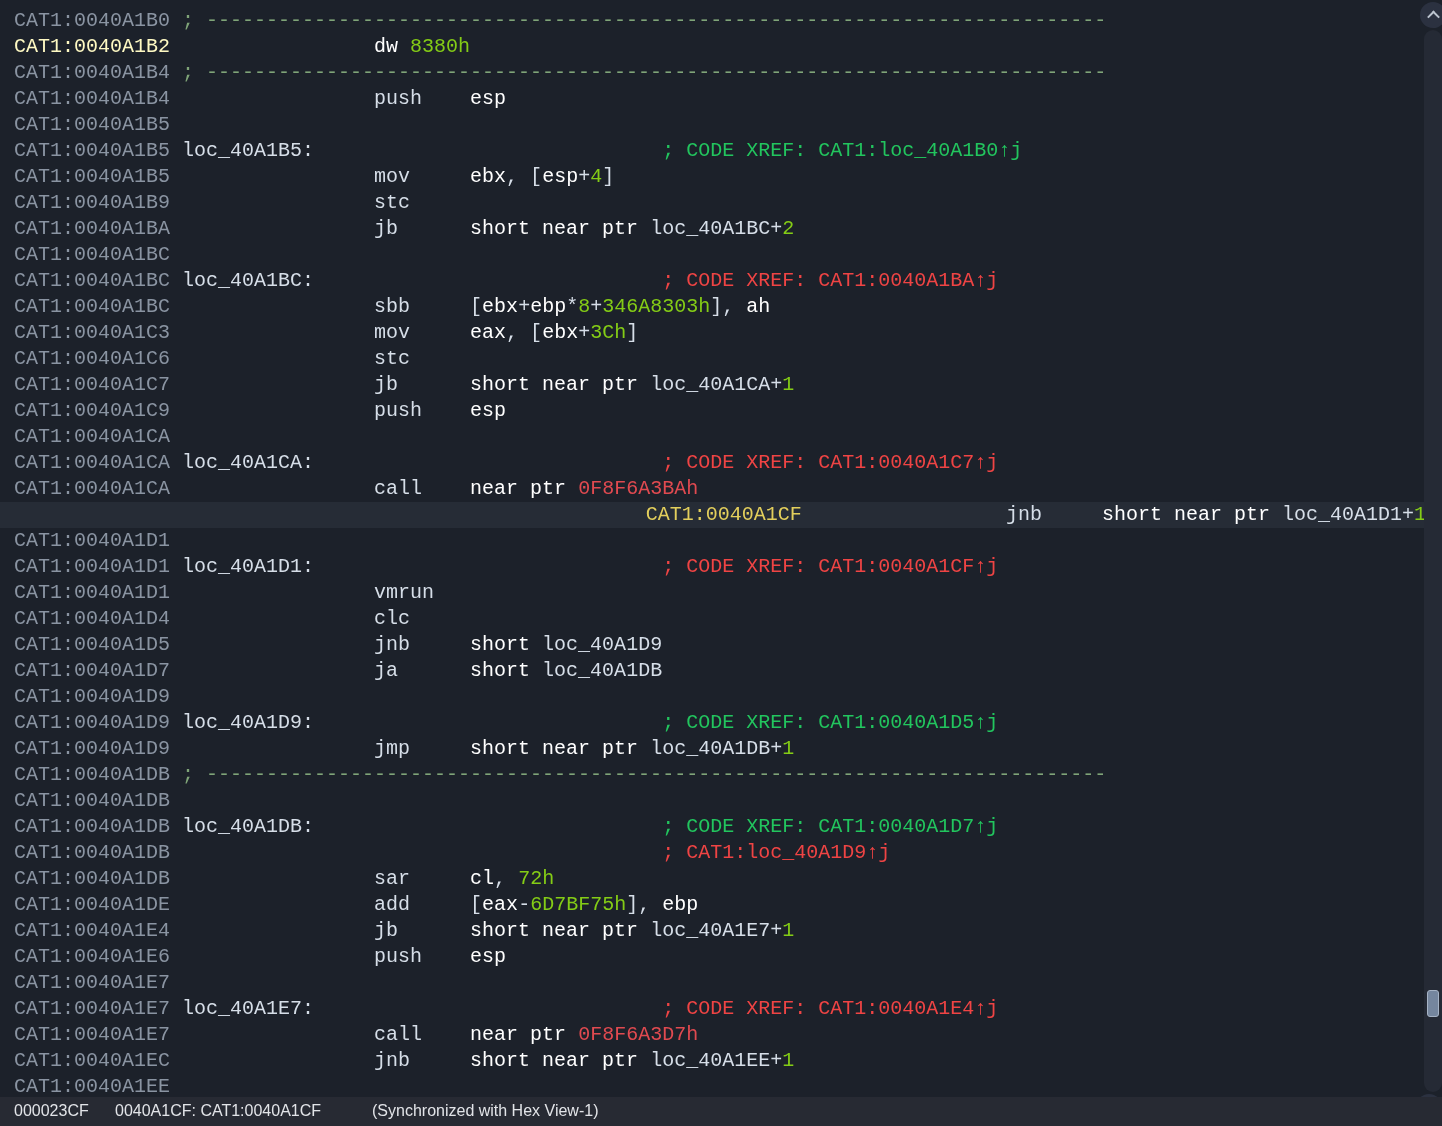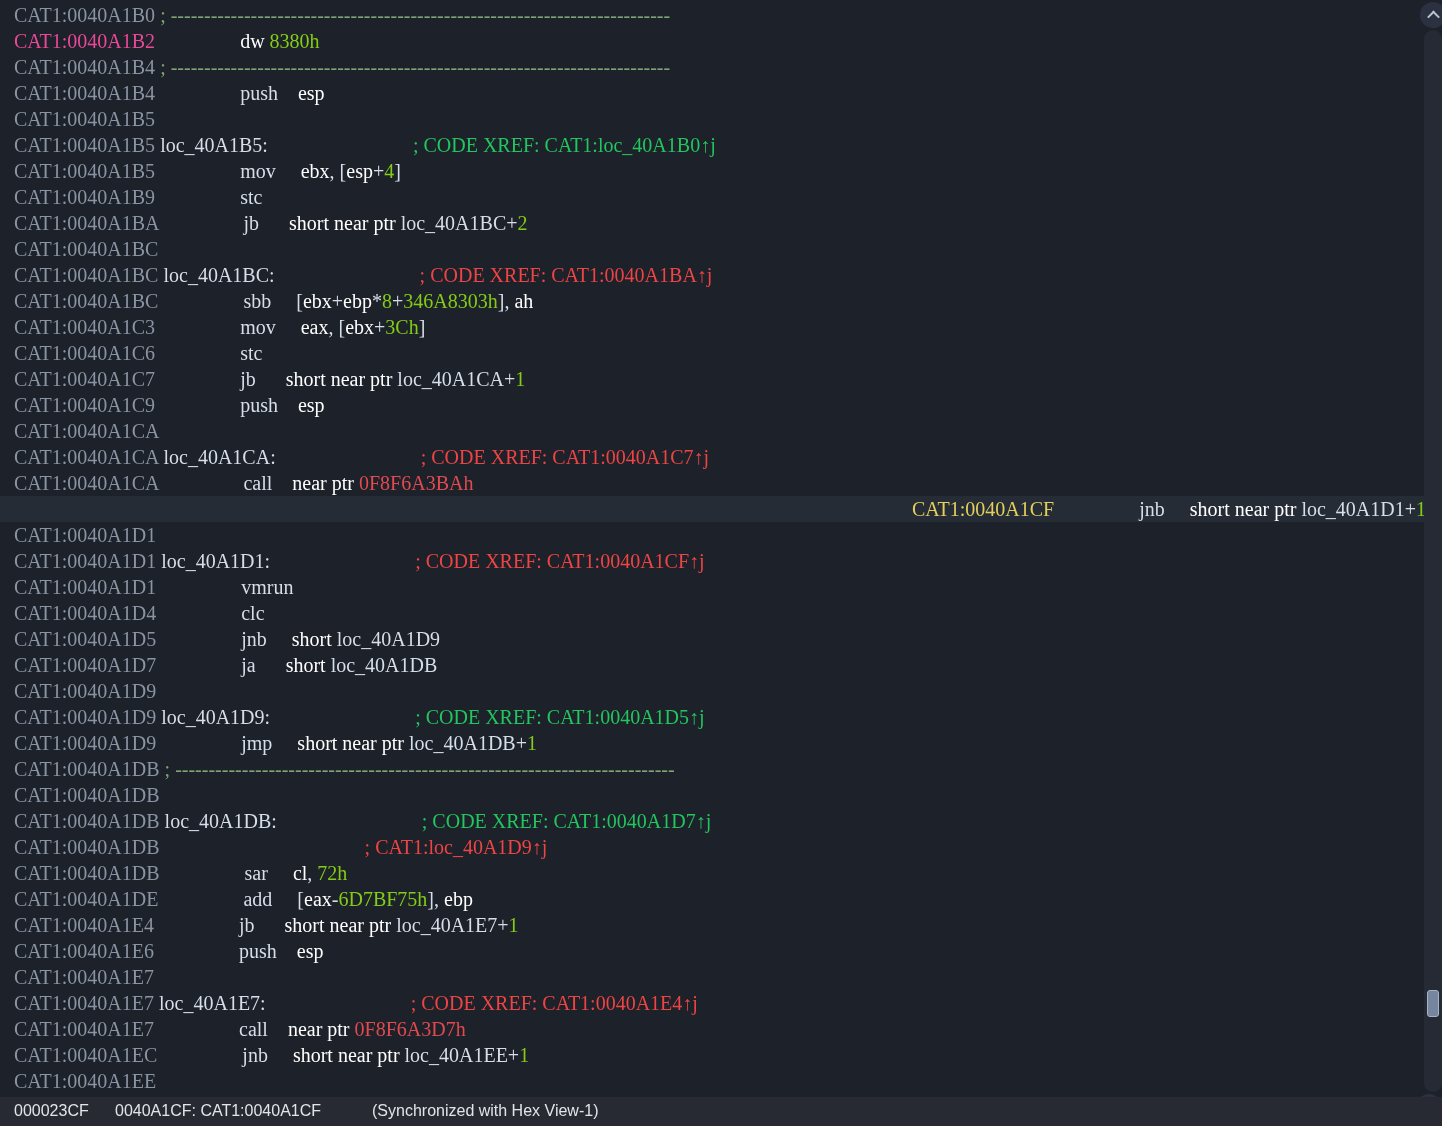--- a/index.html
+++ b/index.html
@@ -4,32 +4,32 @@
 <style>
   * { margin:0; padding:0; box-sizing:border-box; }
   html,body { width:1442px; height:1126px; overflow:hidden; }
   body { background:#1c212a; font-family:"DejaVu Sans Mono", monospace; }
 
   .screen { position:relative; width:1442px; height:1126px; background:#1c212a; }
 
   
   .listing {
     position:absolute; left:0; top:0; right:16px; height:1096px;
-    padding-top:2px;
-    font-family:Liberation Serif, serif;
+    padding-top:8px;
+    font-family:Liberation Mono, monospace;
     font-size:20px; line-height:26px;
     white-space:pre;
     color:#d6dee8;
     overflow:hidden;
   }
   .row { height:26px; padding-left:14px; white-space:pre; }
   .row.hl { background:#262c36;text-align:right; }
 
   .a  { color:#8a94a2; }   
-  .ab { color:#ec4899; }   
+  .ab { color:#fef9c3; }   
   .ay { color:#e3cf5c; }   
   .t  { color:#d6dee8; }   
   .k  { color:#ffffff; }   
   .n  { color:#84cc16; }   
   .d  { color:#7fa478; }   
   .xb { color:#22c55e; }   
   .xr { color:#ef4444; }   
   .e  { color:#e04a50; }   
 
   

